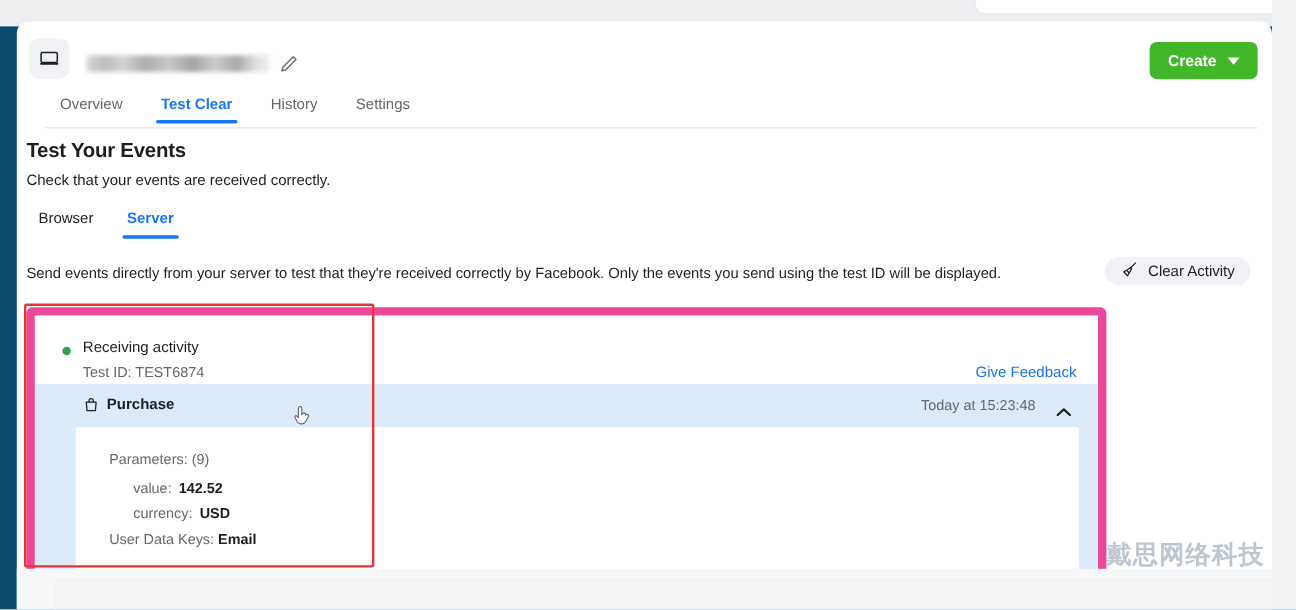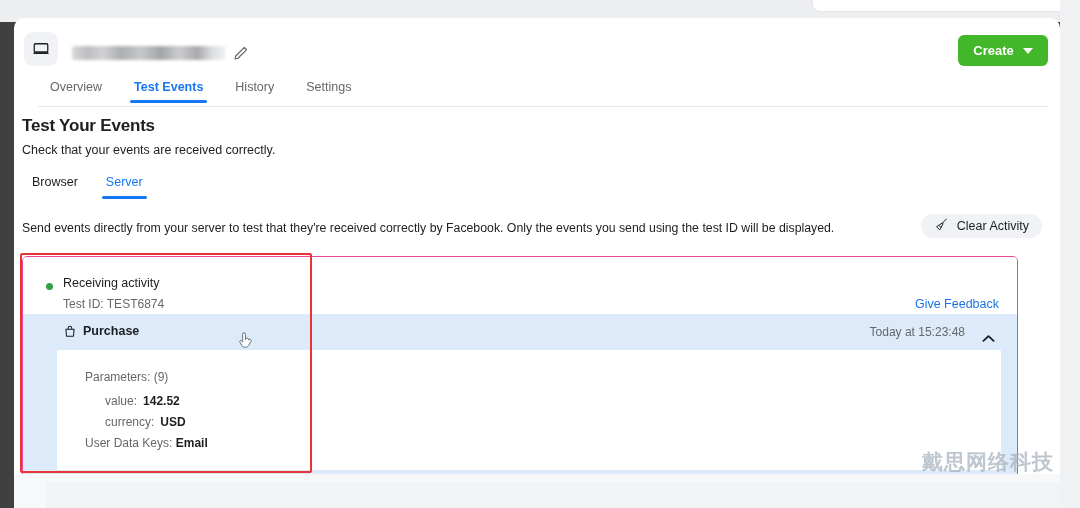--- a/index.html
+++ b/index.html
@@ -5,21 +5,21 @@
   * { box-sizing: border-box; margin: 0; padding: 0; }
   html, body {
     width: 1080px; height: 508px;
     overflow: hidden;
     background: #e9eaec;
     font-family: "Liberation Sans", sans-serif;
     -webkit-font-smoothing: antialiased;
   }
 
   
-  #screen { position: relative; width: 1080px; height: 508px; background: #404040; }
+  #screen { position: relative; width: 1080px; height: 508px; background: #0c4a6e; }
 
   .top-strip { position: absolute; left: 0; top: 0; width: 1080px; height: 22px; background: #eceef0; }
   .top-floating-panel {
     position: absolute; right: 8px; top: -12px;
     width: 260px; height: 24px;
     background: #ffffff;
     border-radius: 8px;
     border: 1px solid #e4e6eb;
   }
 
@@ -118,21 +118,21 @@
     position: absolute; left: 8px; top: 157px;
     display: flex; align-items: flex-start;
   }
   .sub-tab {
     position: relative;
     font-size: 12.5px; color: #1c1e21;
     padding: 0 14px 10px 14px;
     cursor: pointer;
   }
   .sub-tab:first-child { padding-left: 10px; }
-  .sub-tab.active { color: #1877f2; font-weight: normal; text-align: center; }
+  .sub-tab.active { color: #1877f2; font-weight: bold; text-align: center; }
   .sub-tab.active::after {
     content: ""; position: absolute;
     left: 10px; right: 10px; bottom: 0; height: 3px;
     background: #1877f2; border-radius: 2px;
   }
 
   .desc-line {
     position: absolute; left: 8px; top: 203px;
     font-size: 12.3px; color: #1c1e21;
     white-space: nowrap;
@@ -146,23 +146,23 @@
     color: #1c1e21; font-size: 12.5px;
     font-family: "Liberation Sans", sans-serif;
     display: flex; align-items: center; gap: 8px;
     padding: 0 13px;
     cursor: pointer;
   }
 
   
   .activity-panel {
     position: absolute; left: 8px; top: 238px;
-    width: 996px; height: 238px;
+    width: 900px; height: 238px;
     background: #ffffff;
-    border: 1px solid #ec4899;
+    border: 7px solid #ec4899;
     border-radius: 5px;
     overflow: hidden;
   }
   .activity-head { position: relative; height: 57px; background: #ffffff; }
   .status-dot {
     position: absolute; left: 23px; top: 26px;
     width: 7px; height: 7px; border-radius: 50%;
     background: #31a24c;
   }
   .status-label {
@@ -271,21 +271,21 @@
         <span>Create</span>
         <span class="create-caret"></span>
       </button>
     </div>
 
     <div class="nav-tabs">
       <div class="nav-tab">
         <span>Overview</span>
       </div>
       <div class="nav-tab active">
-        <span>Test Events</span>
+        <span>Test Clear</span>
       </div>
       <div class="nav-tab">
         <span>History</span>
       </div>
       <div class="nav-tab">
         <span>Settings</span>
       </div>
     </div>
     <div class="nav-underline"></div>
 

